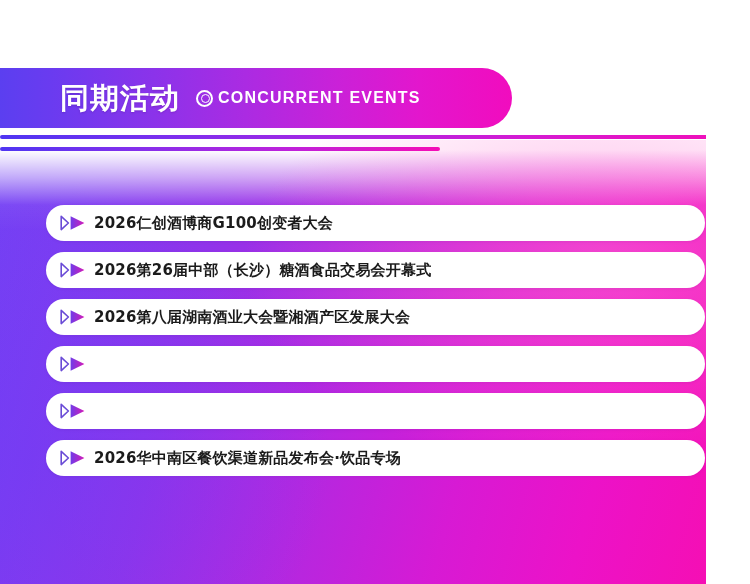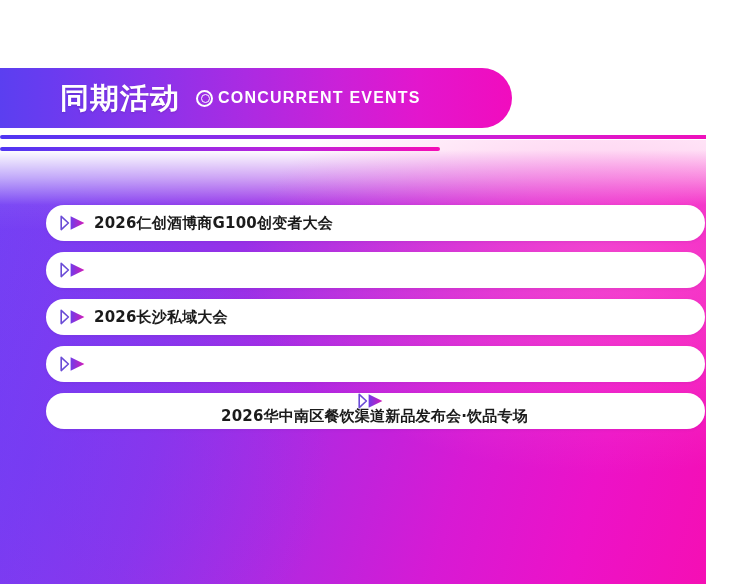--- a/index.html
+++ b/index.html
@@ -144,21 +144,21 @@
     height:36px;
     margin-bottom:11px;
     background:#ffffff;
     border-radius:18px;
     display:flex;
     align-items:center;
     padding-left:14px;
     padding-right:16px;
     box-shadow:0 1px 3px rgba(80,20,130,0.10);
   }
-  .event-pill:last-child { margin-bottom:4px;flex-direction:column; }
+  .event-pill:last-child { margin-bottom:4px; }
 
   
   .arrow-icon {
     flex:none;
     width:26px;
     height:16px;
     margin-right:8px;
     display:block;
   }
 
@@ -201,45 +201,58 @@
         </linearGradient>
       </defs>
       <path d="M1.2 1.4 L1.2 14.6 L8.4 8 Z" fill="none" stroke="#6a4bd6" stroke-width="1.6" stroke-linejoin="round"></path>
       <path d="M10.6 1.2 L10.6 14.8 L24.4 8 Z" fill="url(#agrad0)"></path>
     </svg>
     <span class="event-label">2026仁创酒博商G100创变者大会</span>
   </div>
       <div class="event-pill">
     <svg class="arrow-icon" viewBox="0 0 26 16">
       <defs>
+        <linearGradient id="agrad1" x1="0" y1="0" x2="1" y2="0">
+          <stop offset="0%" stop-color="#6f3ce8"></stop>
+          <stop offset="100%" stop-color="#d41bb8"></stop>
+        </linearGradient>
+      </defs>
+      <path d="M1.2 1.4 L1.2 14.6 L8.4 8 Z" fill="none" stroke="#6a4bd6" stroke-width="1.6" stroke-linejoin="round"></path>
+      <path d="M10.6 1.2 L10.6 14.8 L24.4 8 Z" fill="url(#agrad1)"></path>
+    </svg>
+    <span class="event-label">2026第26届中部（长沙）糖酒食品交易会开幕式</span>
+  </div>
+      <div class="event-pill">
+    <svg class="arrow-icon" viewBox="0 0 26 16">
+      <defs>
+        <linearGradient id="agrad2" x1="0" y1="0" x2="1" y2="0">
+          <stop offset="0%" stop-color="#6f3ce8"></stop>
+          <stop offset="100%" stop-color="#d41bb8"></stop>
+        </linearGradient>
+      </defs>
+      <path d="M1.2 1.4 L1.2 14.6 L8.4 8 Z" fill="none" stroke="#6a4bd6" stroke-width="1.6" stroke-linejoin="round"></path>
+      <path d="M10.6 1.2 L10.6 14.8 L24.4 8 Z" fill="url(#agrad2)"></path>
+    </svg>
+    <span class="event-label">2026第八届湖南酒业大会暨湘酒产区发展大会</span>
+  </div>
+      <div class="event-pill">
+    <svg class="arrow-icon" viewBox="0 0 26 16">
+      <defs>
         <linearGradient id="agrad3" x1="0" y1="0" x2="1" y2="0">
           <stop offset="0%" stop-color="#6f3ce8"></stop>
           <stop offset="100%" stop-color="#d41bb8"></stop>
         </linearGradient>
       </defs>
       <path d="M1.2 1.4 L1.2 14.6 L8.4 8 Z" fill="none" stroke="#6a4bd6" stroke-width="1.6" stroke-linejoin="round"></path>
       <path d="M10.6 1.2 L10.6 14.8 L24.4 8 Z" fill="url(#agrad3)"></path>
     </svg>
   </div>
       <div class="event-pill">
     <svg class="arrow-icon" viewBox="0 0 26 16">
       <defs>
-        <linearGradient id="agrad5" x1="0" y1="0" x2="1" y2="0">
-          <stop offset="0%" stop-color="#6f3ce8"></stop>
-          <stop offset="100%" stop-color="#d41bb8"></stop>
-        </linearGradient>
-      </defs>
-      <path d="M1.2 1.4 L1.2 14.6 L8.4 8 Z" fill="none" stroke="#6a4bd6" stroke-width="1.6" stroke-linejoin="round"></path>
-      <path d="M10.6 1.2 L10.6 14.8 L24.4 8 Z" fill="url(#agrad5)"></path>
-    </svg>
-    <span class="event-label">2026长沙私域大会</span>
-  </div>
-      <div class="event-pill">
-    <svg class="arrow-icon" viewBox="0 0 26 16">
-      <defs>
         <linearGradient id="agrad6" x1="0" y1="0" x2="1" y2="0">
           <stop offset="0%" stop-color="#6f3ce8"></stop>
           <stop offset="100%" stop-color="#d41bb8"></stop>
         </linearGradient>
       </defs>
       <path d="M1.2 1.4 L1.2 14.6 L8.4 8 Z" fill="none" stroke="#6a4bd6" stroke-width="1.6" stroke-linejoin="round"></path>
       <path d="M10.6 1.2 L10.6 14.8 L24.4 8 Z" fill="url(#agrad6)"></path>
     </svg>
   </div>
       <div class="event-pill">

